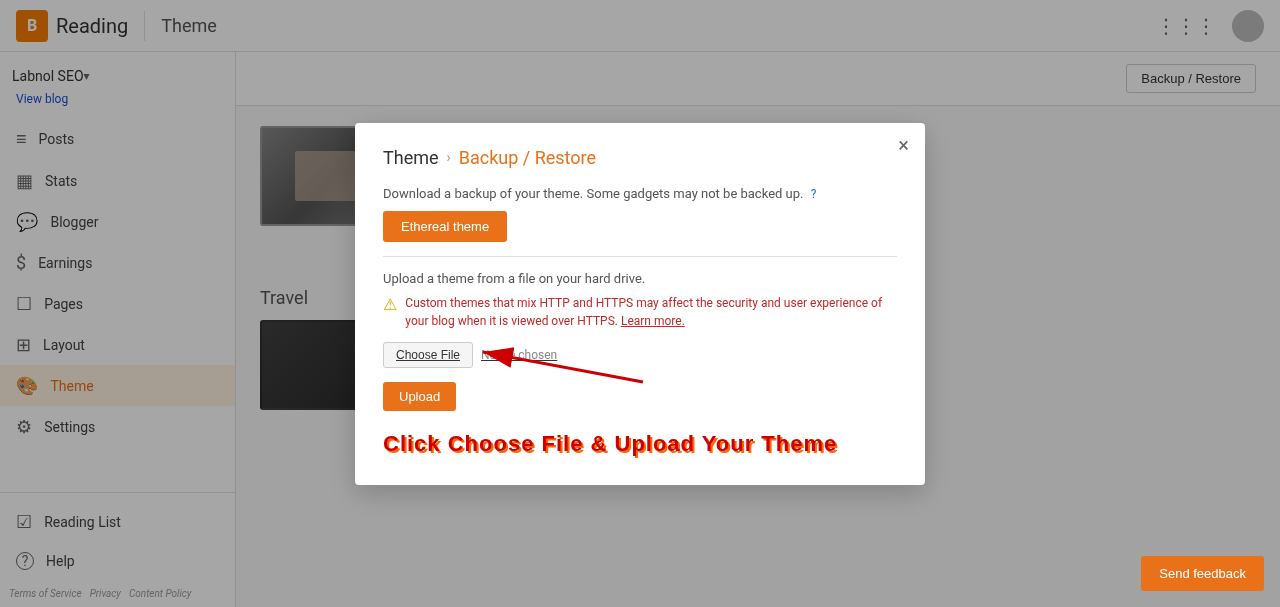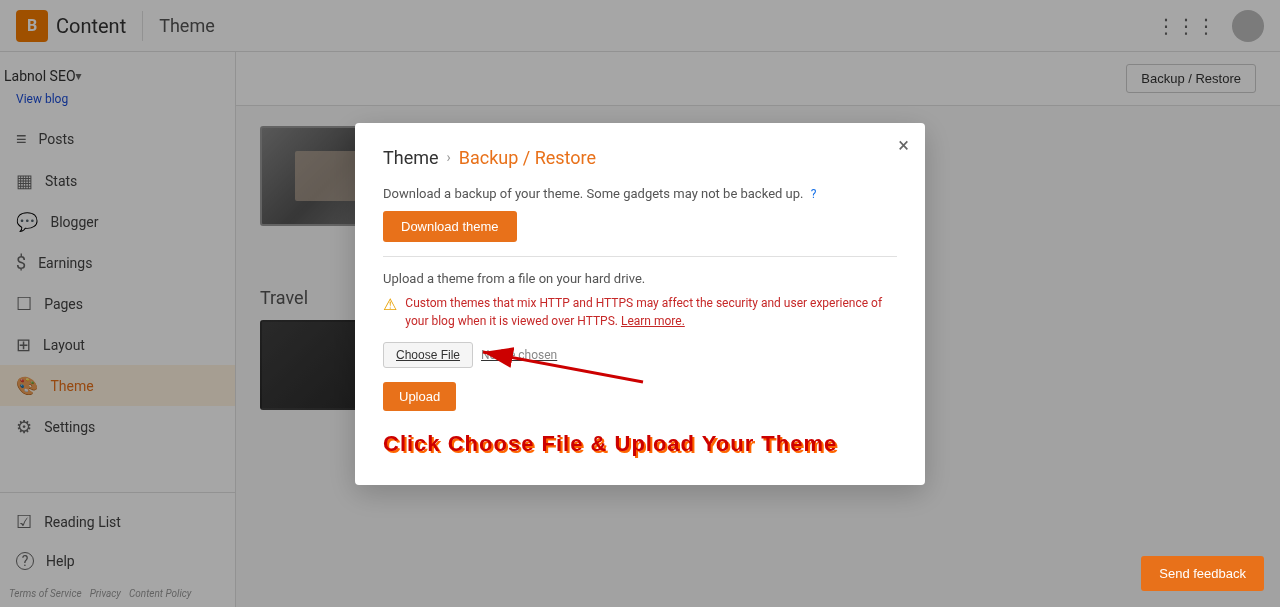--- a/index.html
+++ b/index.html
@@ -31,21 +31,21 @@
     
     .app-body { display: flex; height: calc(100vh - 52px); }
 
     
     .sidebar {
       width: 236px; background: #fff; border-right: 1px solid #e0e0e0;
       display: flex; flex-direction: column; padding-top: 8px; flex-shrink: 0;
     }
     .blog-name {
       display: flex; align-items: center; 
-      padding: 8px 4px; font-size: 14px; color: #333; cursor: pointer;
+      padding: 8px 12px; font-size: 14px; color: #333; cursor: pointer;
     }
     .blog-name .dropdown-arrow { color: #666; font-size: 12px; }
     .view-blog { color: #1d4ed8; font-size: 12px; padding: 0 16px 12px; display: block; cursor: pointer; }
     .sidebar-item {
       display: flex; align-items: center; gap: 12px;
       padding: 10px 16px; cursor: pointer; color: #444; border-radius: 0;
       transition: background 0.1s;
     }
     .sidebar-item.active { color: #e8711a; background: #fff3e0; }
     .sidebar-item .item-icon { font-size: 18px; color: #666; }
@@ -177,21 +177,21 @@
     .card-travel-blue { background: linear-gradient(135deg, #d0dce8 0%, #b8cad8 100%); }
   </style>
 </head>
 <body>
 
 <div class="topbar">
   <div class="topbar-logo">
     <div class="blogger-icon">
       <span>B</span>
     </div>
-    <span class="topbar-title">Content</span>
+    <span class="topbar-title">Reading</span>
   </div>
   <div class="topbar-divider"></div>
   <span class="topbar-title" style="font-size:18px;color:#555;">Theme</span>
   <div class="topbar-right">
     <span class="topbar-grid-icon">⋮⋮⋮</span>
     <div class="topbar-avatar"></div>
   </div>
 </div>
 
 <div class="app-body">
@@ -305,21 +305,21 @@
       <span>Theme</span>
       <span class="breadcrumb-arrow">›</span>
       <span class="breadcrumb-current">Backup / Restore</span>
     </div>
 
     
     <div class="section-label">
       <span>Download a backup of your theme. Some gadgets may not be backed up.</span>
       <span style="color:#1a73e8;margin-left:4px;cursor:pointer;font-size:12px;">?</span>
     </div>
-    <button class="download-theme-btn">Download theme</button>
+    <button class="download-theme-btn">Ethereal theme</button>
 
     <div class="modal-divider"></div>
 
     
     <div class="upload-label">Upload a theme from a file on your hard drive.</div>
 
     <div class="warning-box">
       <span class="warning-icon">⚠</span>
       <span class="warning-text">
         <span>Custom themes that mix HTTP and HTTPS may affect the security and user experience of your blog when it is viewed over HTTPS.</span>

